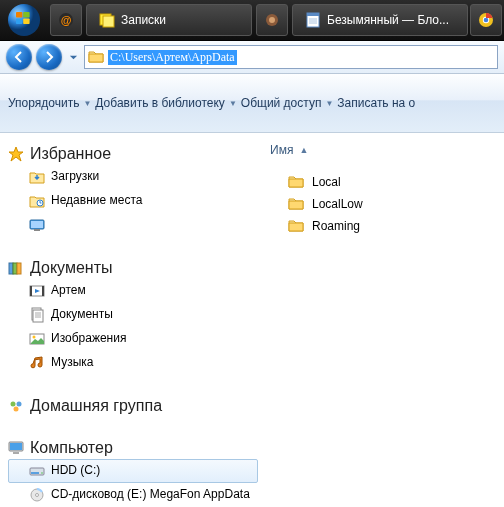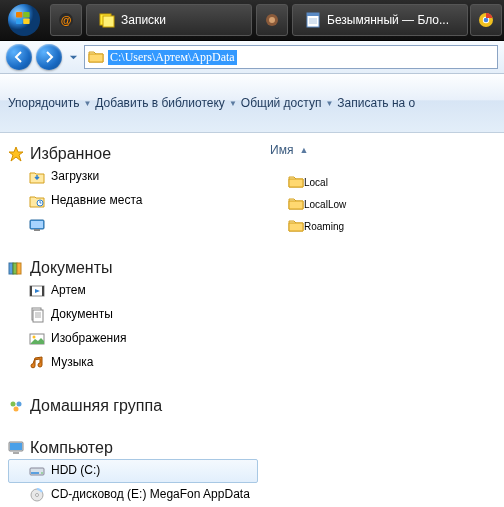--- a/index.html
+++ b/index.html
@@ -22,21 +22,21 @@
 .main{display:flex;height:calc(507px - 40px - 32px - 30px)}
 .nav-pane{width:250px;padding:10px 0 10px 8px;overflow:hidden}
 .nav-group{margin-bottom:20px}
 .nav-hdr{display:flex;align-items:center;gap:6px;font-size:16px;color:#222;padding:2px 0}
 .nav-sub{display:flex;align-items:flex-start;gap:6px;font-size:12px;color:#000;padding:3px 0 3px 20px;border:1px solid transparent;border-radius:2px}
 .nav-sub.selected{background:linear-gradient(to bottom,#f4f9fe,#e2effc);border:1px solid #a8c8e4}
 .nav-ico{width:16px;height:16px;display:inline-flex;align-items:center;justify-content:center;flex-shrink:0}
 .content{flex:1;padding:6px 0 0 12px}
 .col-hdr{font-size:12px;color:#3b5b7f;padding:4px 0;display:flex;align-items:center;gap:6px}
 .col-hdr .arr{font-size:9px;color:#5a7aa0}
-.file-item{display:flex;align-items:center;padding:3px 18px;font-size:10px;color:#000}
+.file-item{display:flex;align-items:center;gap:8px;padding:3px 18px;font-size:12px;color:#000}
 </style>
 </head>
 <body>
 
 <div class="taskbar">
   <div class="start-orb">
     <svg viewBox="0 0 34 34">
         <circle cx="17" cy="17" r="16" fill="url(#g1)"></circle>
         <defs>
           <radialGradient id="g1" cx="30%" cy="30%">

